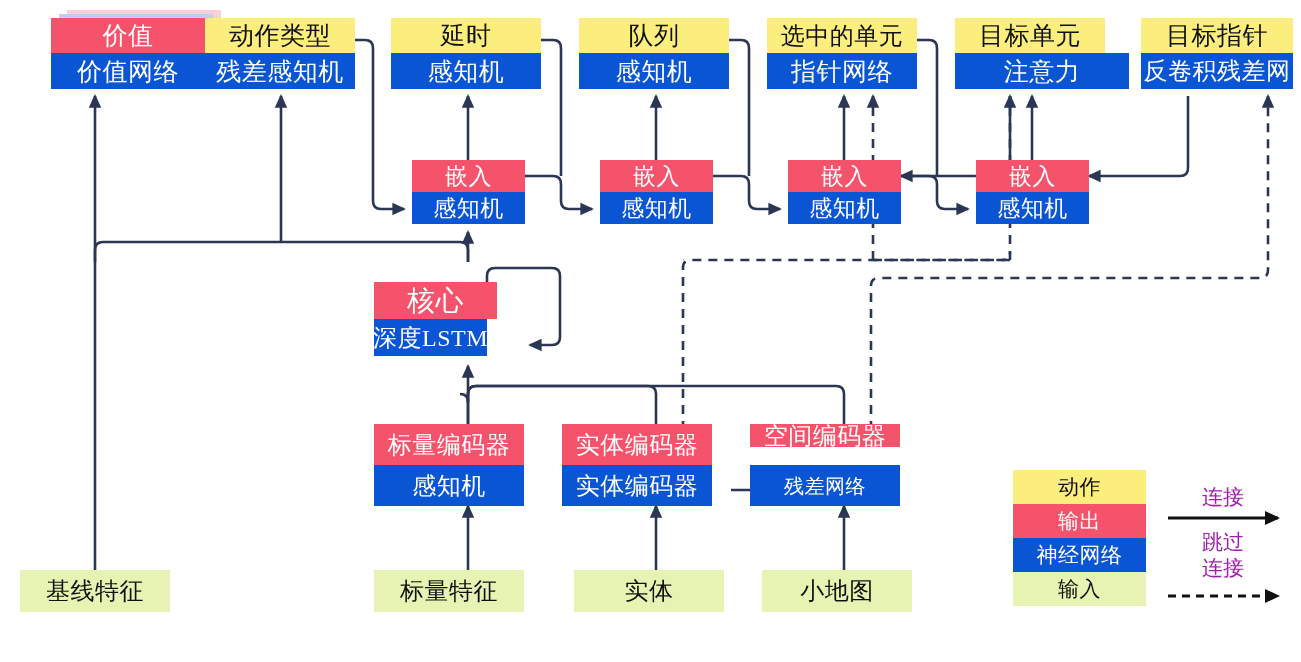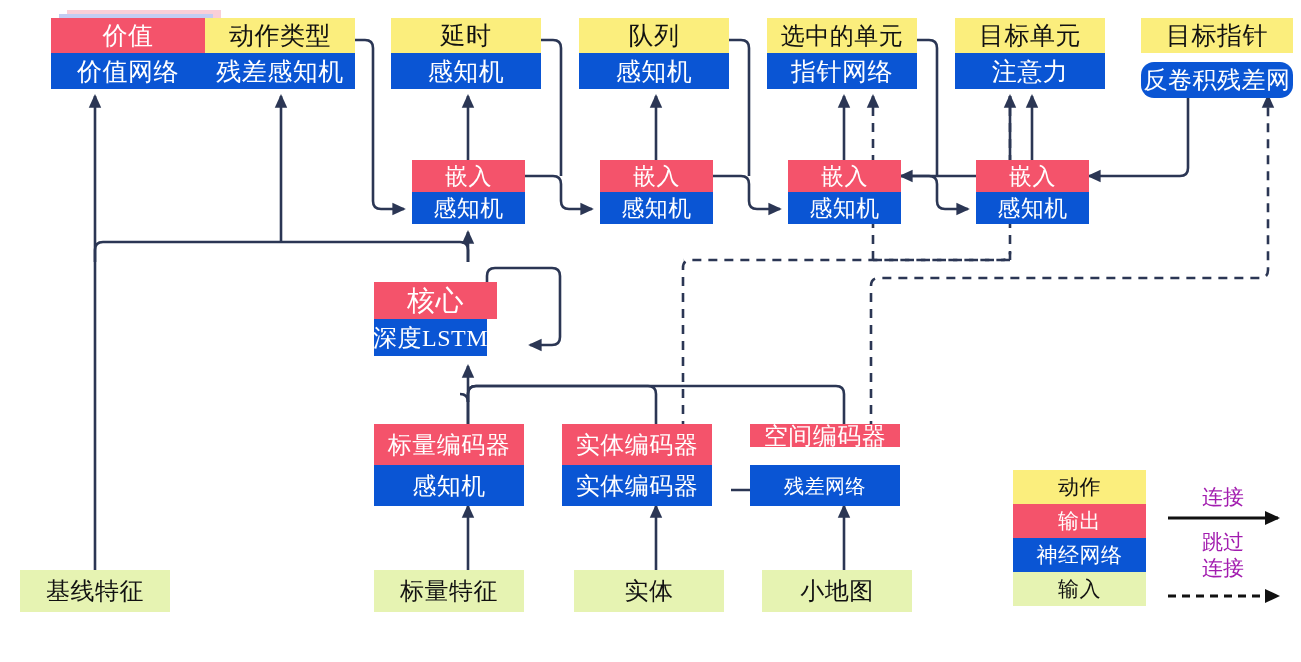--- a/index.html
+++ b/index.html
@@ -139,26 +139,26 @@
     <div class="band band-nn" style="position:absolute;left:0;top:35px;width:150px;height:36px;font-size:25px;">感知机</div>
   </div>
 
   <div class="node" style="left:767px;top:18px;width:124px;height:71px;">
     <div class="band band-action" style="position:absolute;left:0;top:0;width:150px;height:35px;font-size:24px;">选中的单元</div>
     <div class="band band-nn" style="position:absolute;left:0;top:35px;width:150px;height:36px;font-size:25px;">指针网络</div>
   </div>
 
   <div class="node" style="left:955px;top:18px;width:150px;height:71px;">
     <div class="band band-action" style="position:absolute;left:0;top:0;width:150px;height:35px;font-size:25px;">目标单元</div>
-    <div class="band band-nn" style="position:absolute;left:0;top:35px;width:150px;height:36px;font-size:25px;">注意力</div>
+    <div class="band band-nn" style="position:absolute;left:0;top:35px;width:174px;height:36px;font-size:25px;">注意力</div>
   </div>
 
   <div class="node" style="left:1141px;top:18px;width:152px;height:71px;">
     <div class="band band-action" style="position:absolute;left:0;top:0;width:152px;height:35px;font-size:25px;">目标指针</div>
-    <div class="band band-nn" style="position:absolute;left:0;top:44px;width:152px;height:36px;font-size:24px;border-radius:13px;">反卷积残差网</div>
+    <div class="band band-nn" style="position:absolute;left:0;top:35px;width:152px;height:36px;font-size:24px;">反卷积残差网</div>
   </div>
 
   <div class="node" style="left:412px;top:160px;width:113px;height:64px;">
     <div class="band band-output" style="position:absolute;left:0;top:0;width:113px;height:32px;font-size:23px;">嵌入</div>
     <div class="band band-nn" style="position:absolute;left:0;top:32px;width:113px;height:32px;font-size:23px;">感知机</div>
   </div>
 
   <div class="node" style="left:600px;top:160px;width:113px;height:64px;">
     <div class="band band-output" style="position:absolute;left:0;top:0;width:113px;height:32px;font-size:23px;">嵌入</div>
     <div class="band band-nn" style="position:absolute;left:0;top:32px;width:113px;height:32px;font-size:23px;">感知机</div>

